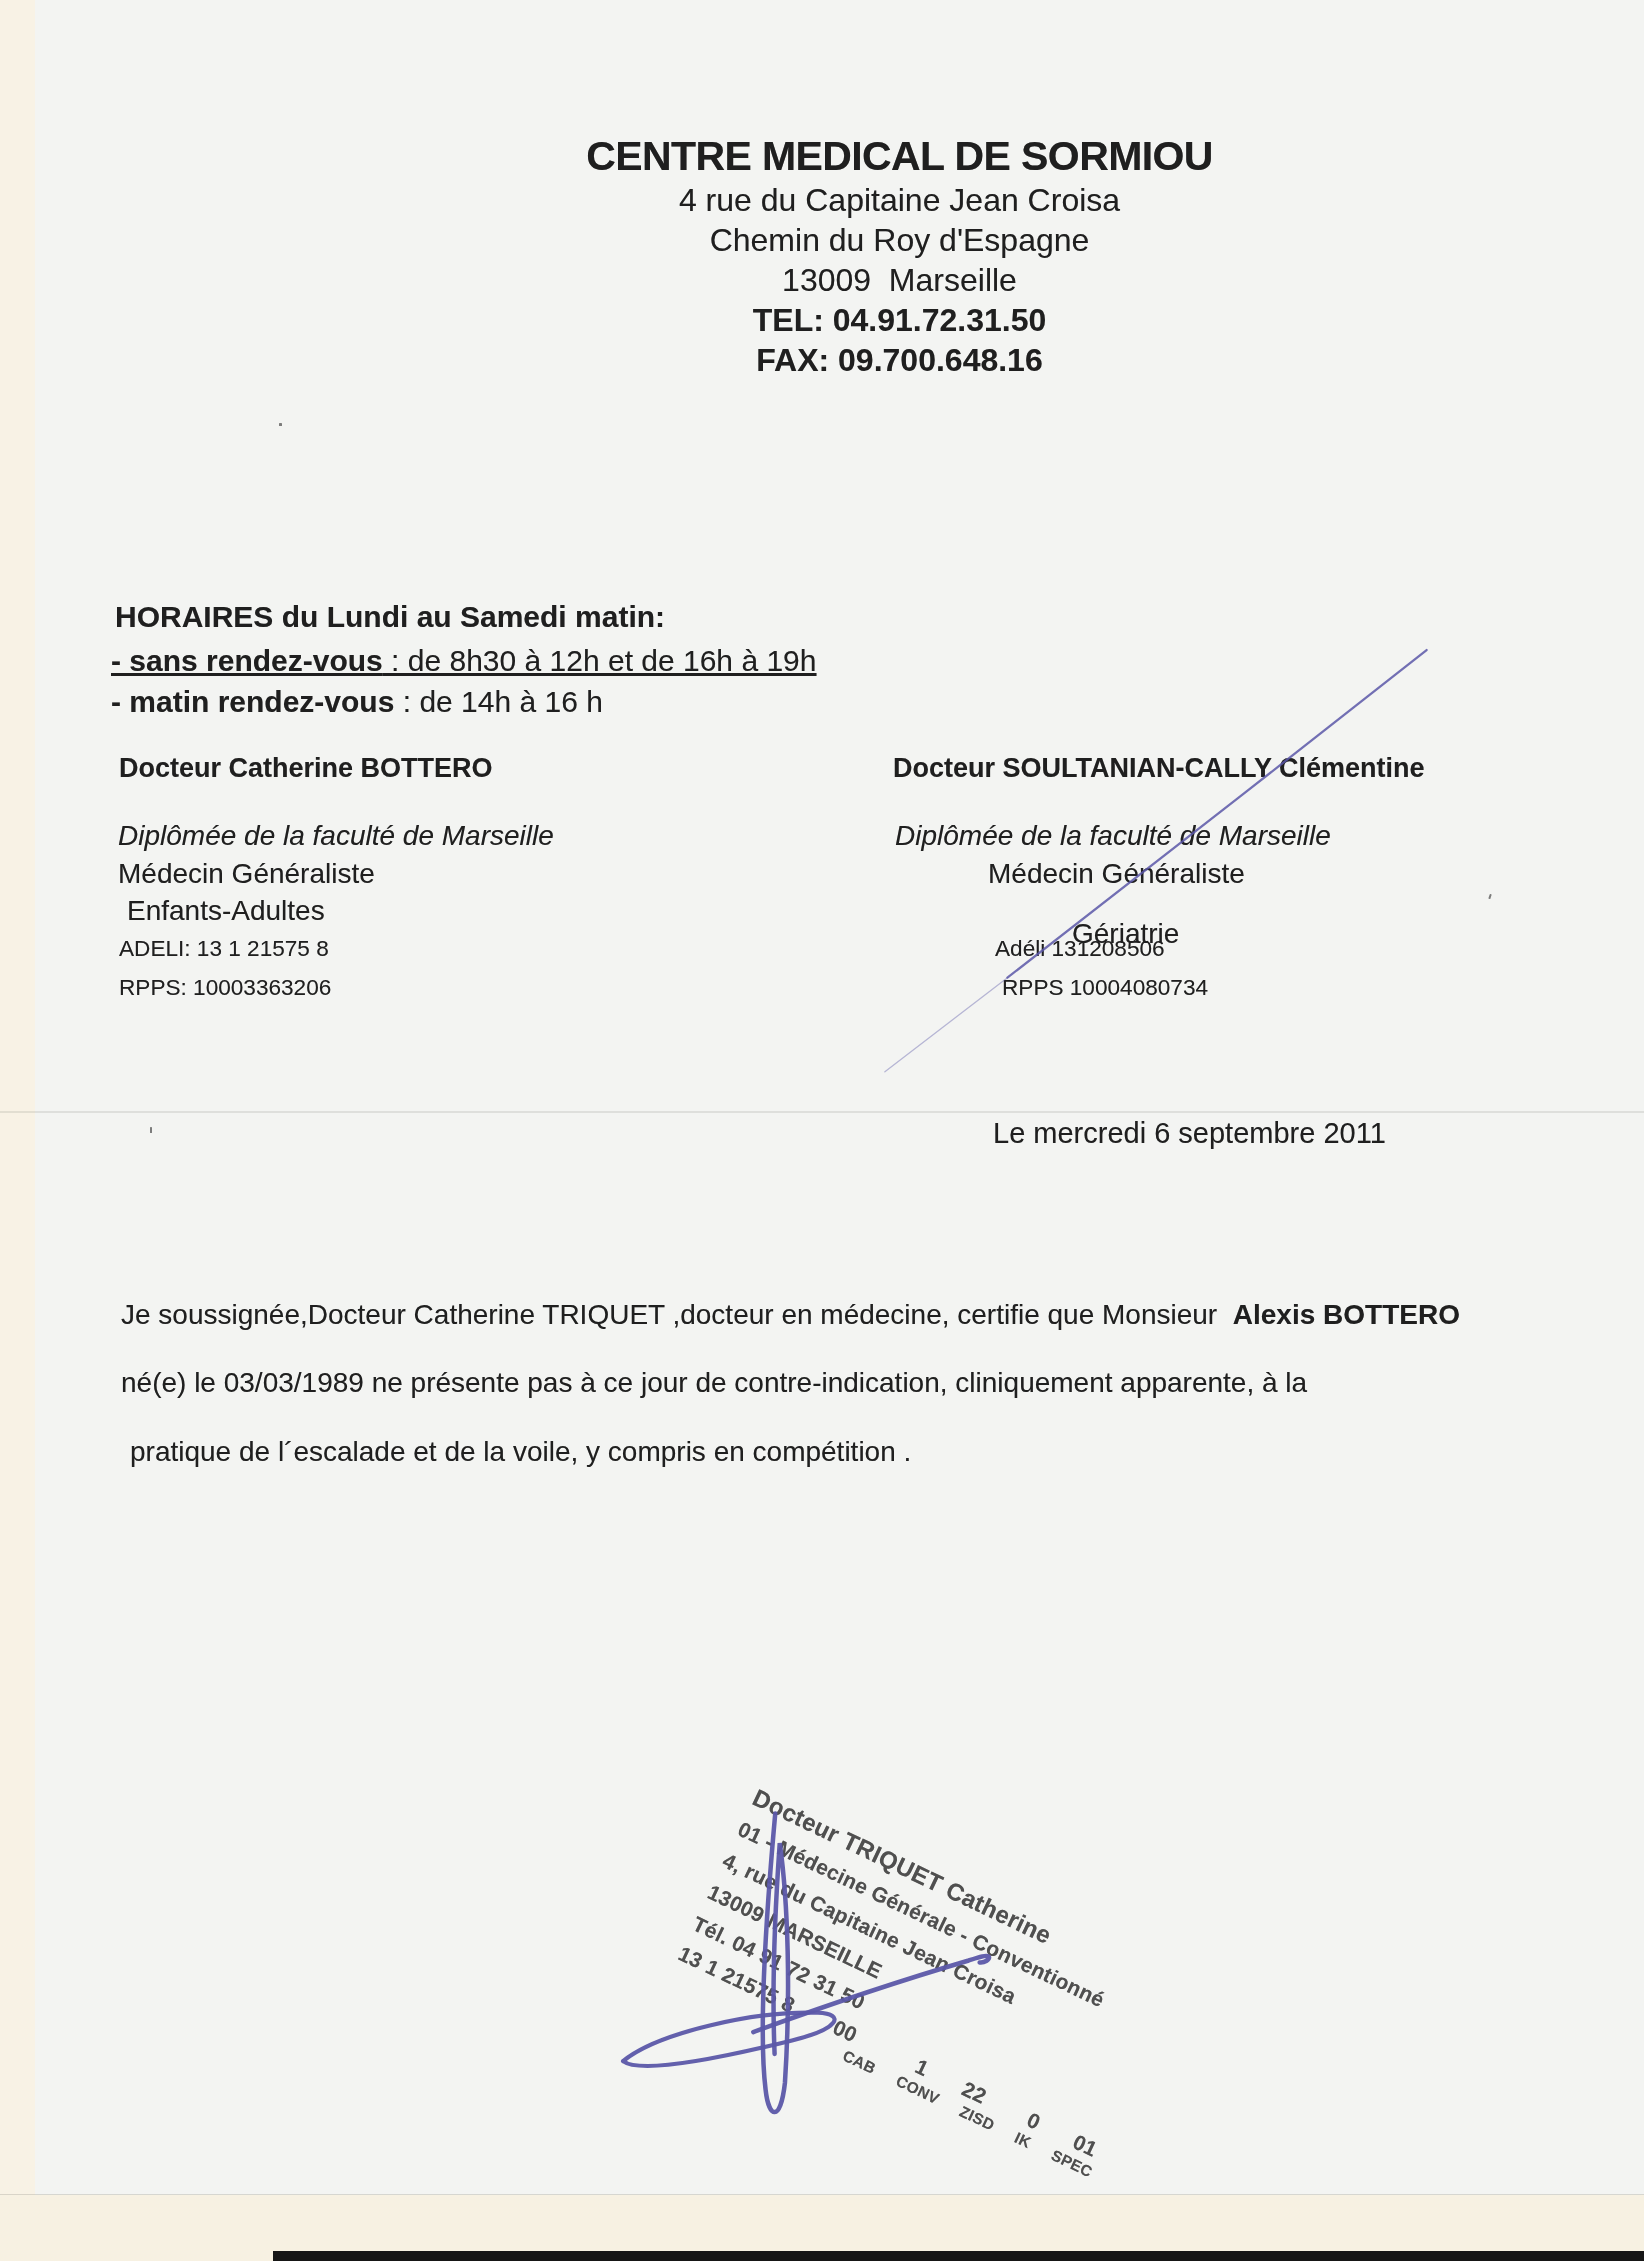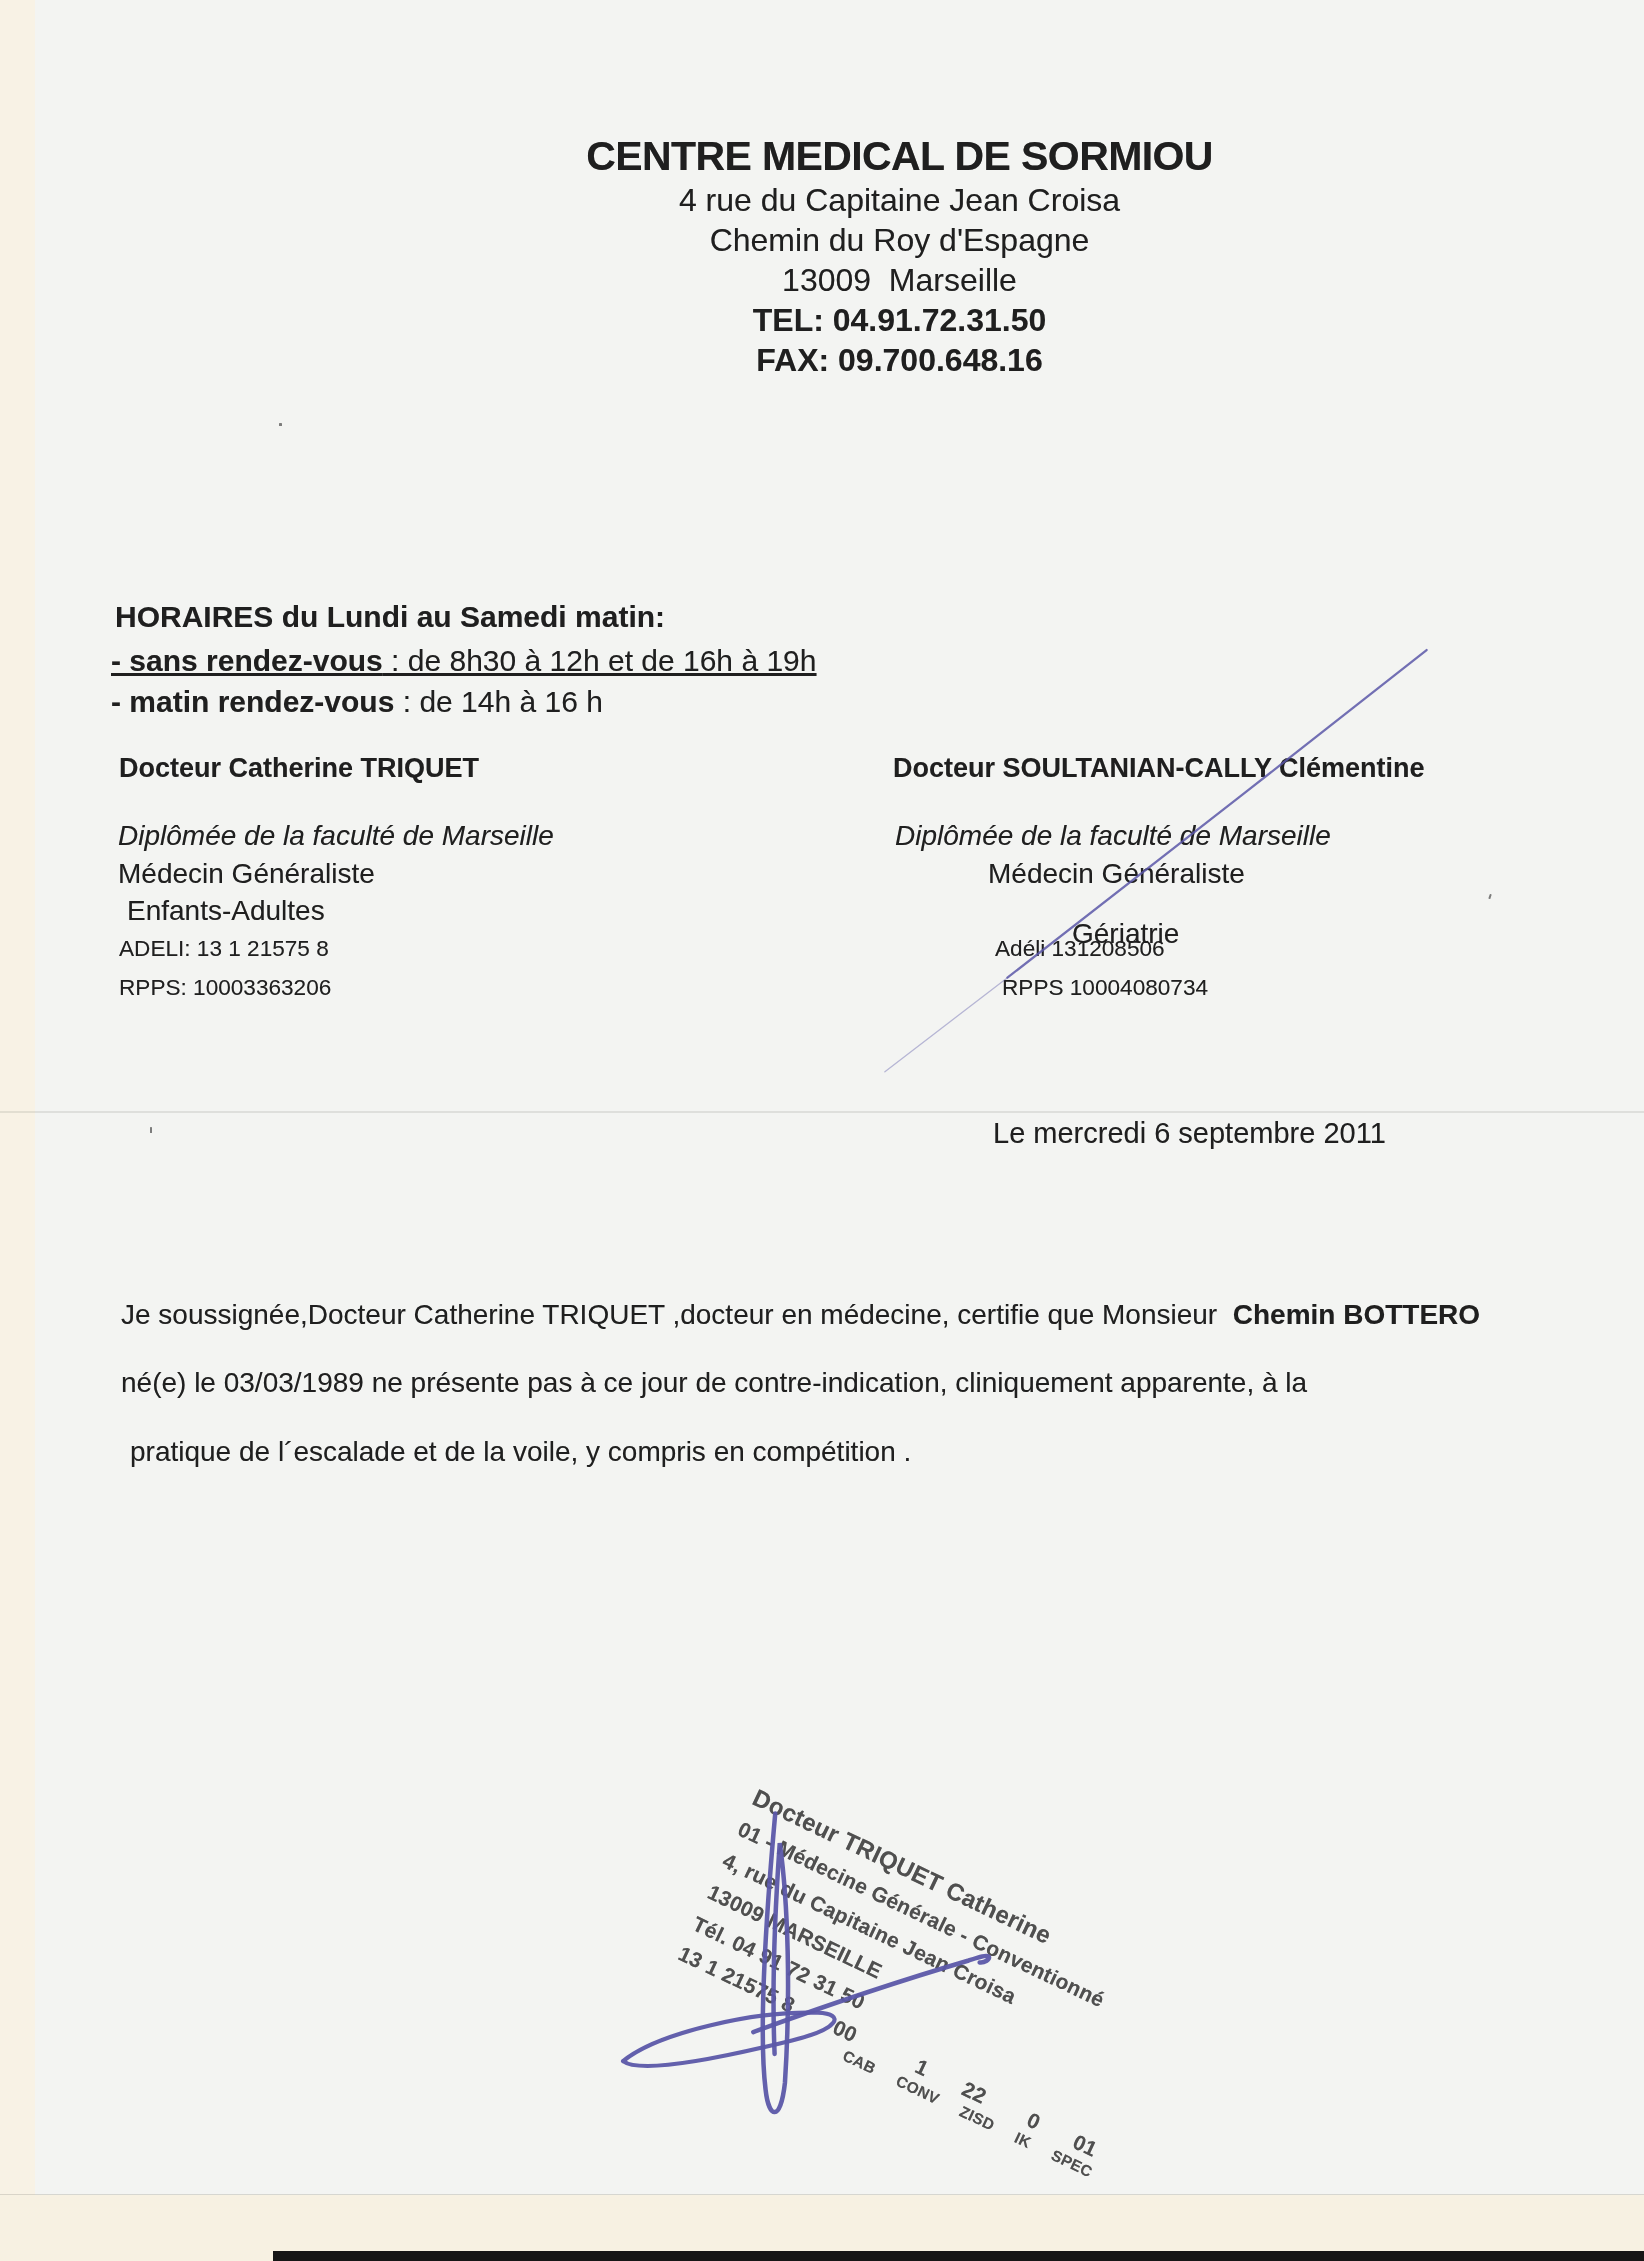--- a/index.html
+++ b/index.html
@@ -94,37 +94,37 @@
       <div class="h-city">13009  Marseille</div>
       <div class="b">TEL: 04.91.72.31.50</div>
       <div class="b">FAX: 09.700.648.16</div>
     </div>
   </header>
 
   <div class="txt hours-title">HORAIRES du Lundi au Samedi matin:</div>
   <div class="txt hours-line1"><span class="b">- sans rendez-vous</span><span> : de 8h30 à 12h et de 16h à 19h</span></div>
   <div class="txt hours-line2"><span class="b">- matin rendez-vous</span><span> : de 14h à 16 h</span></div>
 
-  <div class="txt doc-name dl-name">Docteur Catherine TRIQUET</div>
+  <div class="txt doc-name dl-name">Docteur Catherine BOTTERO</div>
   <div class="txt doc-diploma dl-diploma">Diplômée de la faculté de Marseille</div>
   <div class="txt doc-line dl-spec">Médecin Généraliste</div>
   <div class="txt doc-line dl-sub">Enfants-Adultes</div>
   <div class="txt doc-id dl-adeli">ADELI: 13 1 21575 8</div>
   <div class="txt doc-id dl-rpps">RPPS: 10003363206</div>
 
   <div class="txt doc-name dr-name">Docteur SOULTANIAN-CALLY Clémentine</div>
   <div class="txt doc-diploma dr-diploma">Diplômée de la faculté de Marseille</div>
   <div class="txt doc-line dr-spec">Médecin Généraliste</div>
   <div class="txt doc-line dr-sub">Gériatrie</div>
   <div class="txt doc-id dr-adeli">Adéli 131208506</div>
   <div class="txt doc-id dr-rpps">RPPS 10004080734</div>
 
   <div class="txt date-line">Le mercredi 6 septembre 2011</div>
 
-  <div class="txt body-l1"><span>Je soussignée,Docteur Catherine TRIQUET ,docteur en médecine, certifie que Monsieur  </span><span class="b">Chemin BOTTERO</span></div>
+  <div class="txt body-l1"><span>Je soussignée,Docteur Catherine TRIQUET ,docteur en médecine, certifie que Monsieur  </span><span class="b">Alexis BOTTERO</span></div>
   <div class="txt body-l2">né(e) le 03/03/1989 ne présente pas à ce jour de contre-indication, cliniquement apparente, à la</div>
   <div class="txt body-l3">pratique de l´escalade et de la voile, y compris en compétition .</div>
 
   <div class="stamp">
     <div class="s-line first">Docteur TRIQUET Catherine</div>
     <div class="s-line">01 - Médecine Générale - Conventionné</div>
     <div class="s-line">4, rue du Capitaine Jean Croisa</div>
     <div class="s-line">13009 MARSEILLE</div>
     <div class="s-line">Tél. 04 91 72 31 50</div>
     <div class="s-codes">

